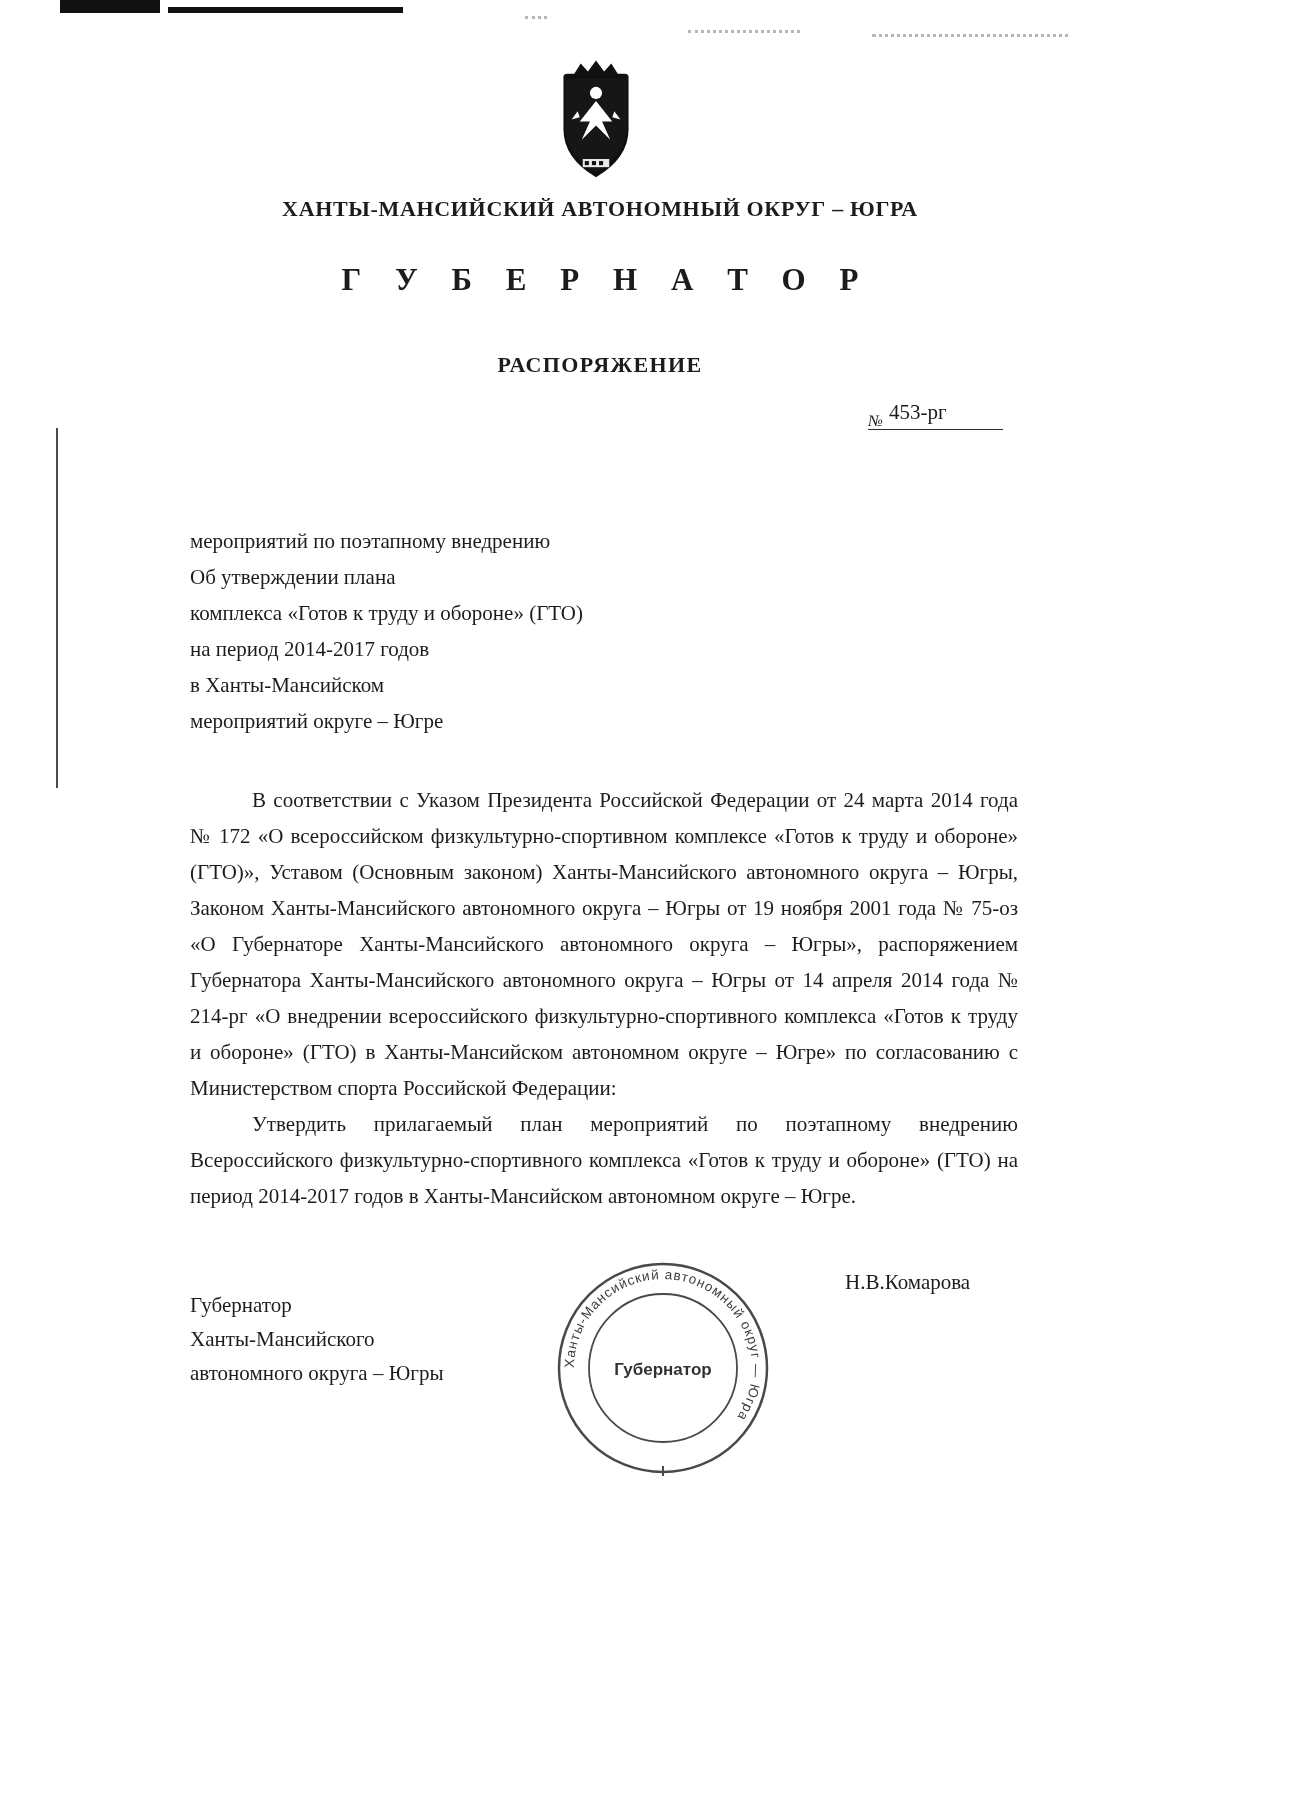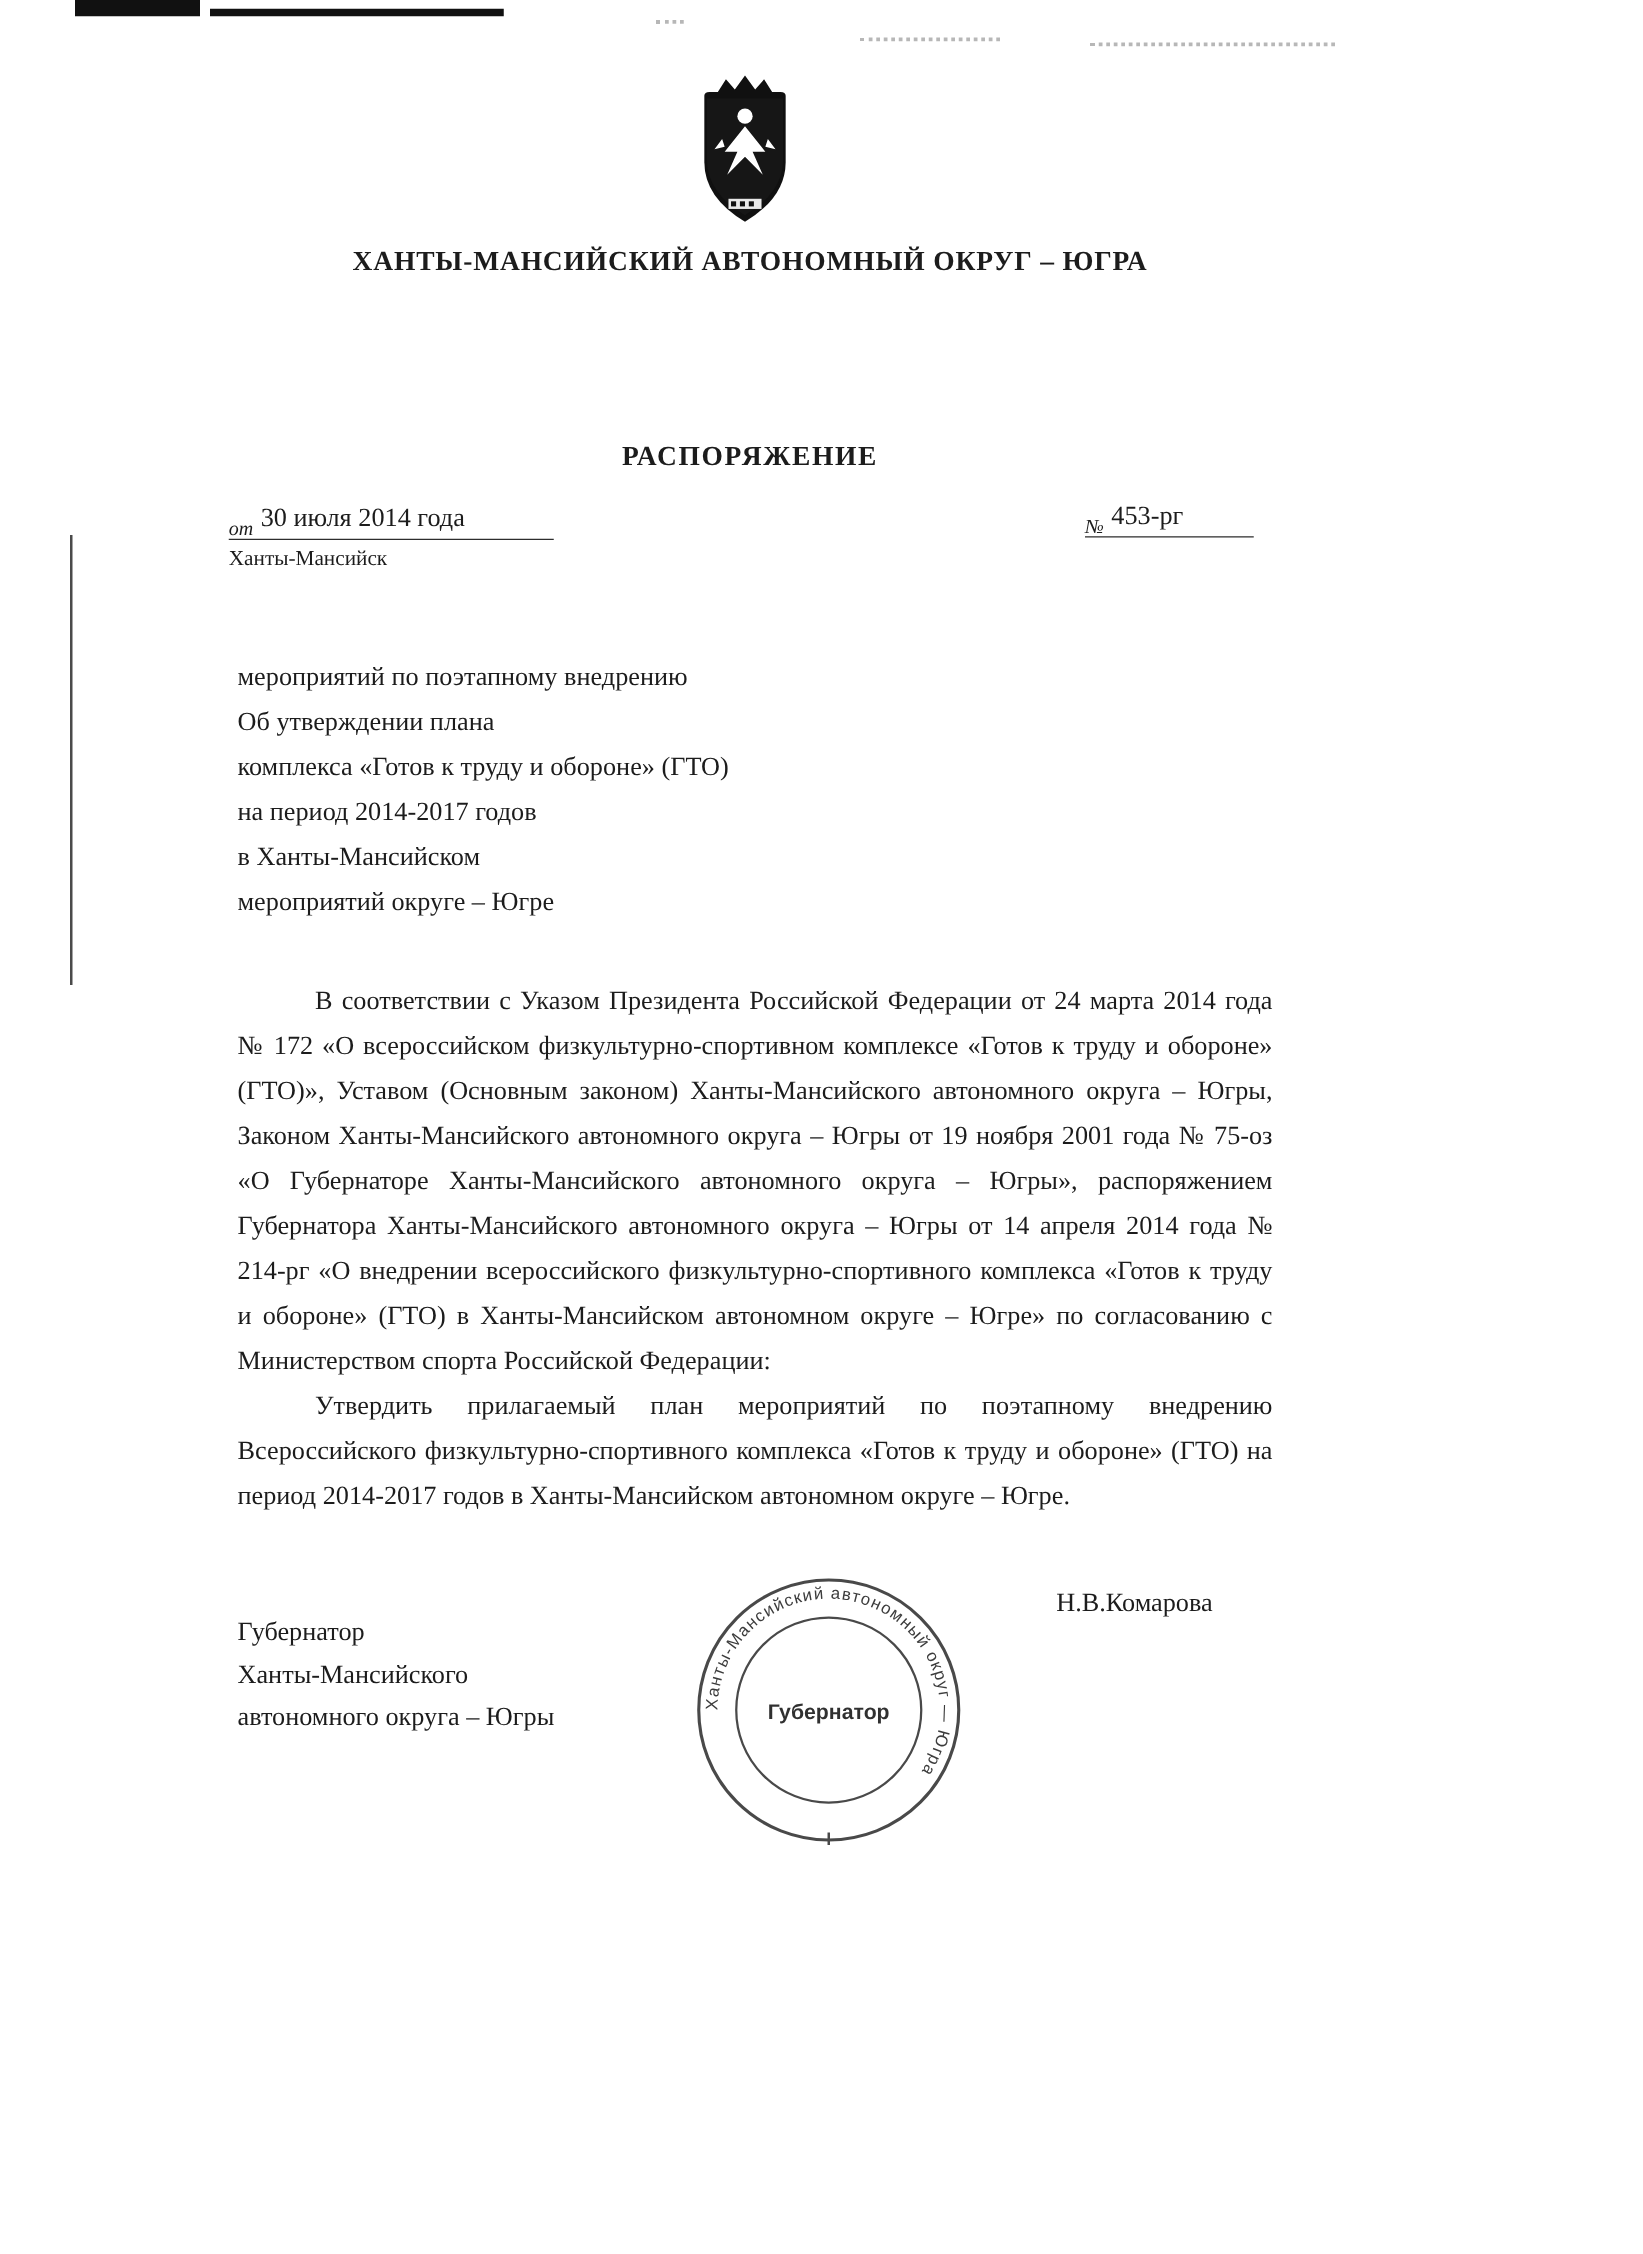--- a/index.html
+++ b/index.html
@@ -62,27 +62,23 @@
     <circle cx="60" cy="34" r="6" fill="#ffffff"></circle>
     <path d="M60 42 L44 62 L54 62 L46 80 L60 66 L74 80 L66 62 L76 62 Z" fill="#ffffff"></path>
     <path d="M42 52 L36 60 L44 58 Z M78 52 L84 60 L76 58 Z" fill="#ffffff"></path>
     <rect x="47" y="99" width="26" height="8" fill="#ffffff" opacity="0.9"></rect>
     <rect x="49" y="101" width="4" height="4" fill="#101010"></rect>
     <rect x="56" y="101" width="4" height="4" fill="#101010"></rect>
     <rect x="63" y="101" width="4" height="4" fill="#101010"></rect>
   </svg>
 
   <div class="center-col region-title">ХАНТЫ-МАНСИЙСКИЙ АВТОНОМНЫЙ ОКРУГ – ЮГРА</div>
+  <div class="center-col authority">Г У Б Е Р Н А Т О Р</div>
   <div class="center-col doc-type">РАСПОРЯЖЕНИЕ</div>
 
-  <div class="date-left">
-    <span class="meta-prefix">от</span><span class="meta-value">30 июля 2014 года</span>
-    <div class="meta-rule"></div>
-    <div class="city">Ханты-Мансийск</div>
-  </div>
   <div class="num-right">
     <span class="meta-prefix">№</span><span class="meta-value">453-рг</span>
     <div class="meta-rule"></div>
   </div>
 
   <div class="subject">
     <div>мероприятий по поэтапному внедрению</div>
     <div>Об утверждении плана</div>
     <div>комплекса «Готов к труду и обороне» (ГТО)</div>
     <div>на период 2014-2017 годов</div>

